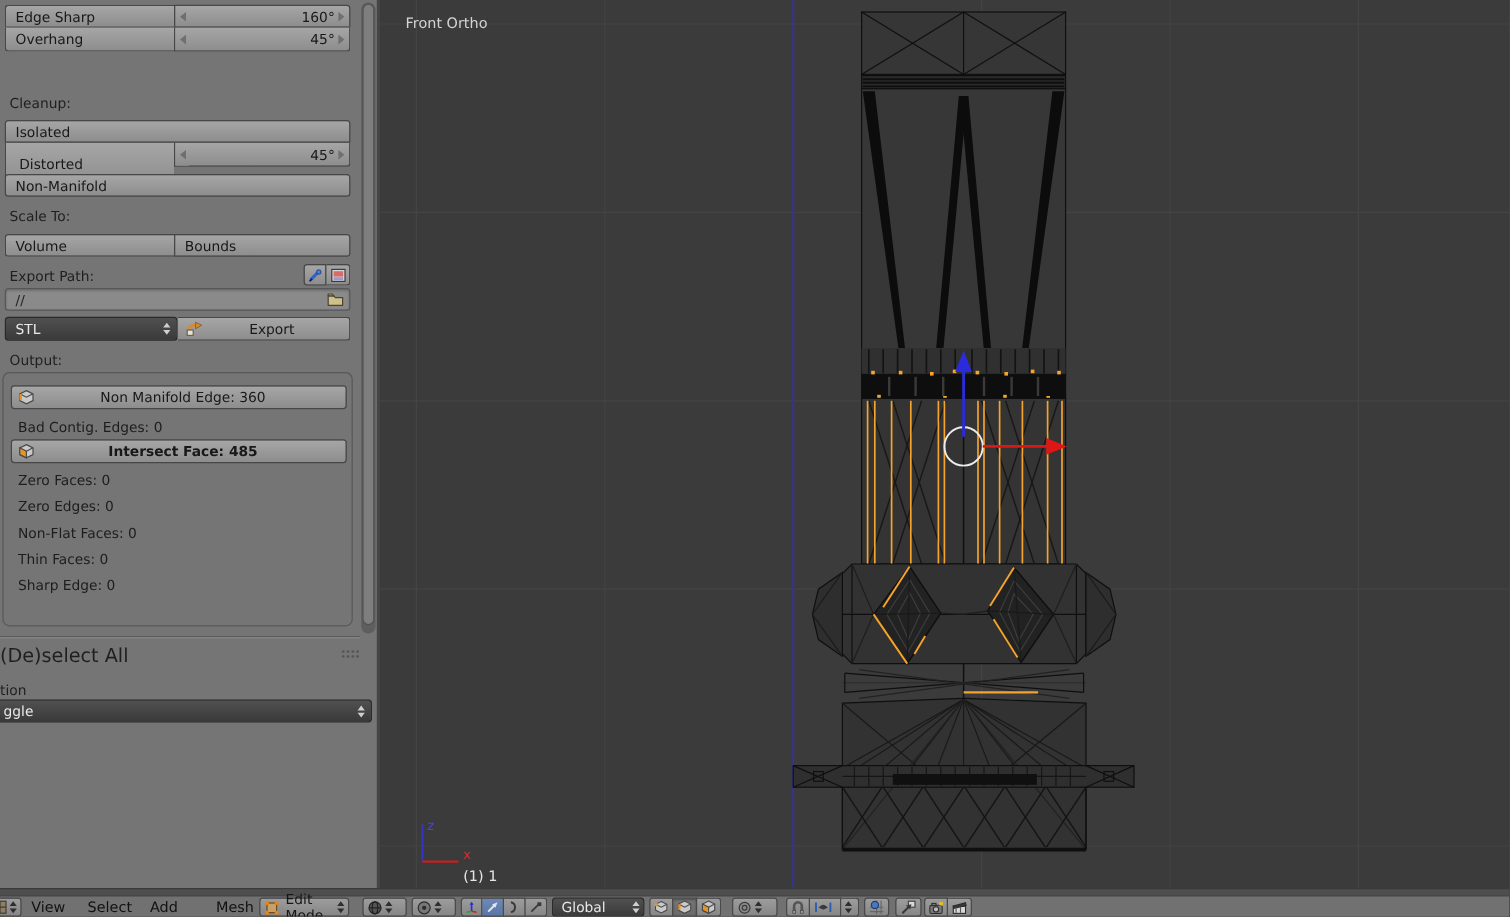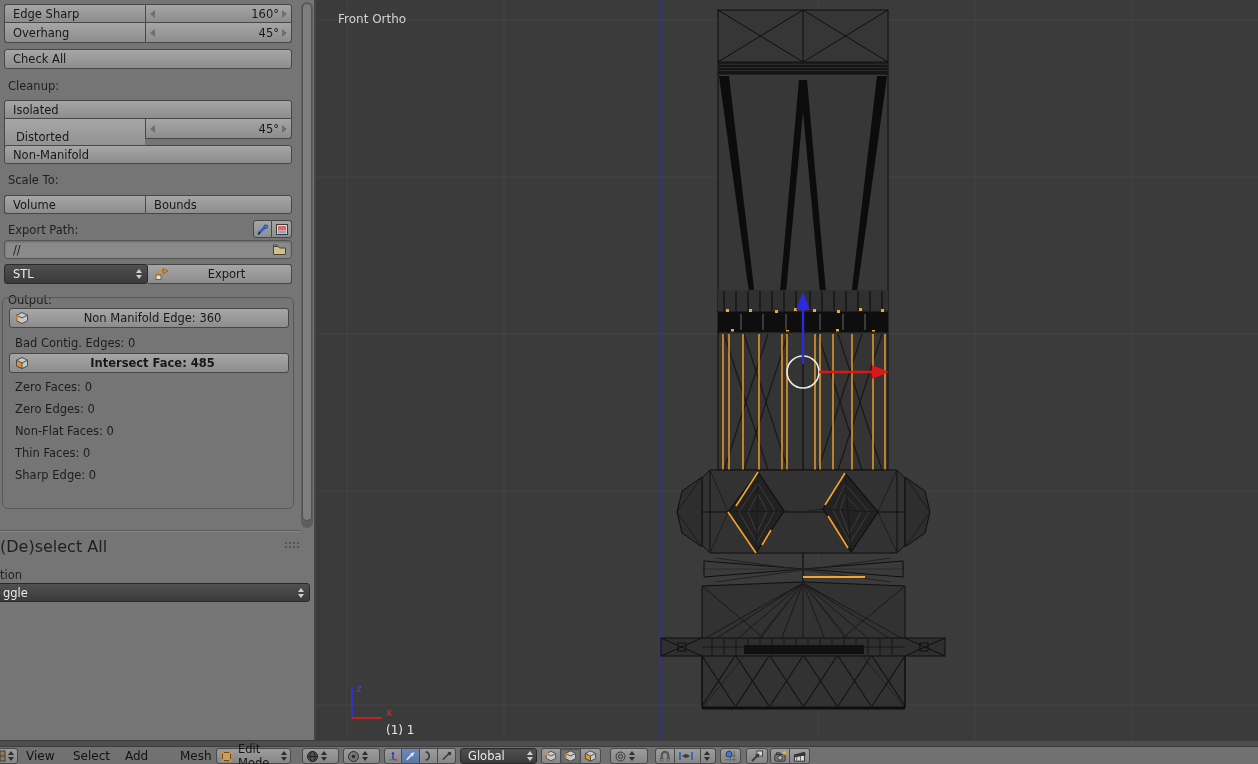--- a/index.html
+++ b/index.html
@@ -22,21 +22,21 @@
   .triL{width:0;height:0;border-top:4px solid transparent;border-bottom:4px solid transparent;border-right:5px solid #6f6f6f;}
   .triR{width:0;height:0;border-top:4px solid transparent;border-bottom:4px solid transparent;border-left:5px solid #6f6f6f;}
   .dark{background:linear-gradient(#505050,#3a3a3a);color:#e9e9e9;border:1px solid #2a2a2a;}
   .field{background:#8a8a8a;border:1px solid #565656;border-radius:3px;color:#222;box-shadow:inset 0 1px 2px rgba(0,0,0,.25);}
   .ud{display:flex;flex-direction:column;gap:2px;}
   .ud i{display:block;width:0;height:0;border-left:3.5px solid transparent;border-right:3.5px solid transparent;}
   .ud .up{border-bottom:4px solid #2e2e2e;}
   .ud .dn{border-top:4px solid #2e2e2e;}
   .ud.light .up{border-bottom-color:#cfcfcf;}
   .ud.light .dn{border-top-color:#cfcfcf;}
-  .outbox{position:absolute;left:2px;top:297px;width:292px;height:212px;border:1px solid #585858;border-radius:6px;}
+  .outbox{position:absolute;left:2px;top:310px;width:292px;height:212px;border:1px solid #585858;border-radius:6px;}
   .statline{position:absolute;color:#1d1d1d;font-size:11.5px;}
   .iconbtn{position:absolute;display:flex;align-items:center;justify-content:center;
        background:linear-gradient(#a6a6a6,#8d8d8d);border:1px solid #474747;border-radius:3px;}
   .scroll-track{position:absolute;left:301px;top:2px;width:12px;height:526px;background:#5e5e5e;border-radius:6px;}
   .scroll-thumb{position:absolute;left:1px;top:1px;width:10px;height:518px;background:#7e7e7e;border-radius:5px;border:1px solid #525252;}
   .divider{position:absolute;left:0;top:530px;width:300px;height:2px;border-top:1px solid #5c5c5c;border-bottom:1px solid #878787;}
   .dragdots{position:absolute;right:14px;top:541px;width:16px;height:8px;
      background:radial-gradient(circle,#555 1px,transparent 1.2px);background-size:4px 4px;}
 
   
@@ -75,23 +75,20 @@
     </div>
     <div class="btn left-cell bot-cell" style="left:4px;top:23px;width:141px;height:20px;">
       <span>Overhang</span>
     </div>
     <div class="btn right-cell bot-cell num" style="left:145px;top:23px;width:147px;height:20px;">
       <span class="triL"></span>
       <span class="val">45°</span>
       <span class="triR"></span>
     </div>
 
-    <div class="btn" style="left:4px;top:49px;width:288px;height:20px;justify-content:flex-start;padding-left:8px;">
-      <span>Check All</span>
-    </div>
 
     <div class="lbl" style="left:8px;top:79px;">Cleanup:</div>
 
     <div class="btn left-cell top-cell" style="left:4px;top:100px;width:288px;height:19px;border-right:1px solid #474747;border-radius:3px 3px 0 0;justify-content:flex-start;padding-left:8px;">
       <span>Isolated</span>
     </div>
     <div class="btn left-cell bot-cell" style="left:4px;top:119px;width:141px;height:36px;padding-left:11px;">
       <span>Distorted</span>
     </div>
     <div class="btn right-cell bot-cell num" style="left:145px;top:119px;width:147px;height:20px;">

